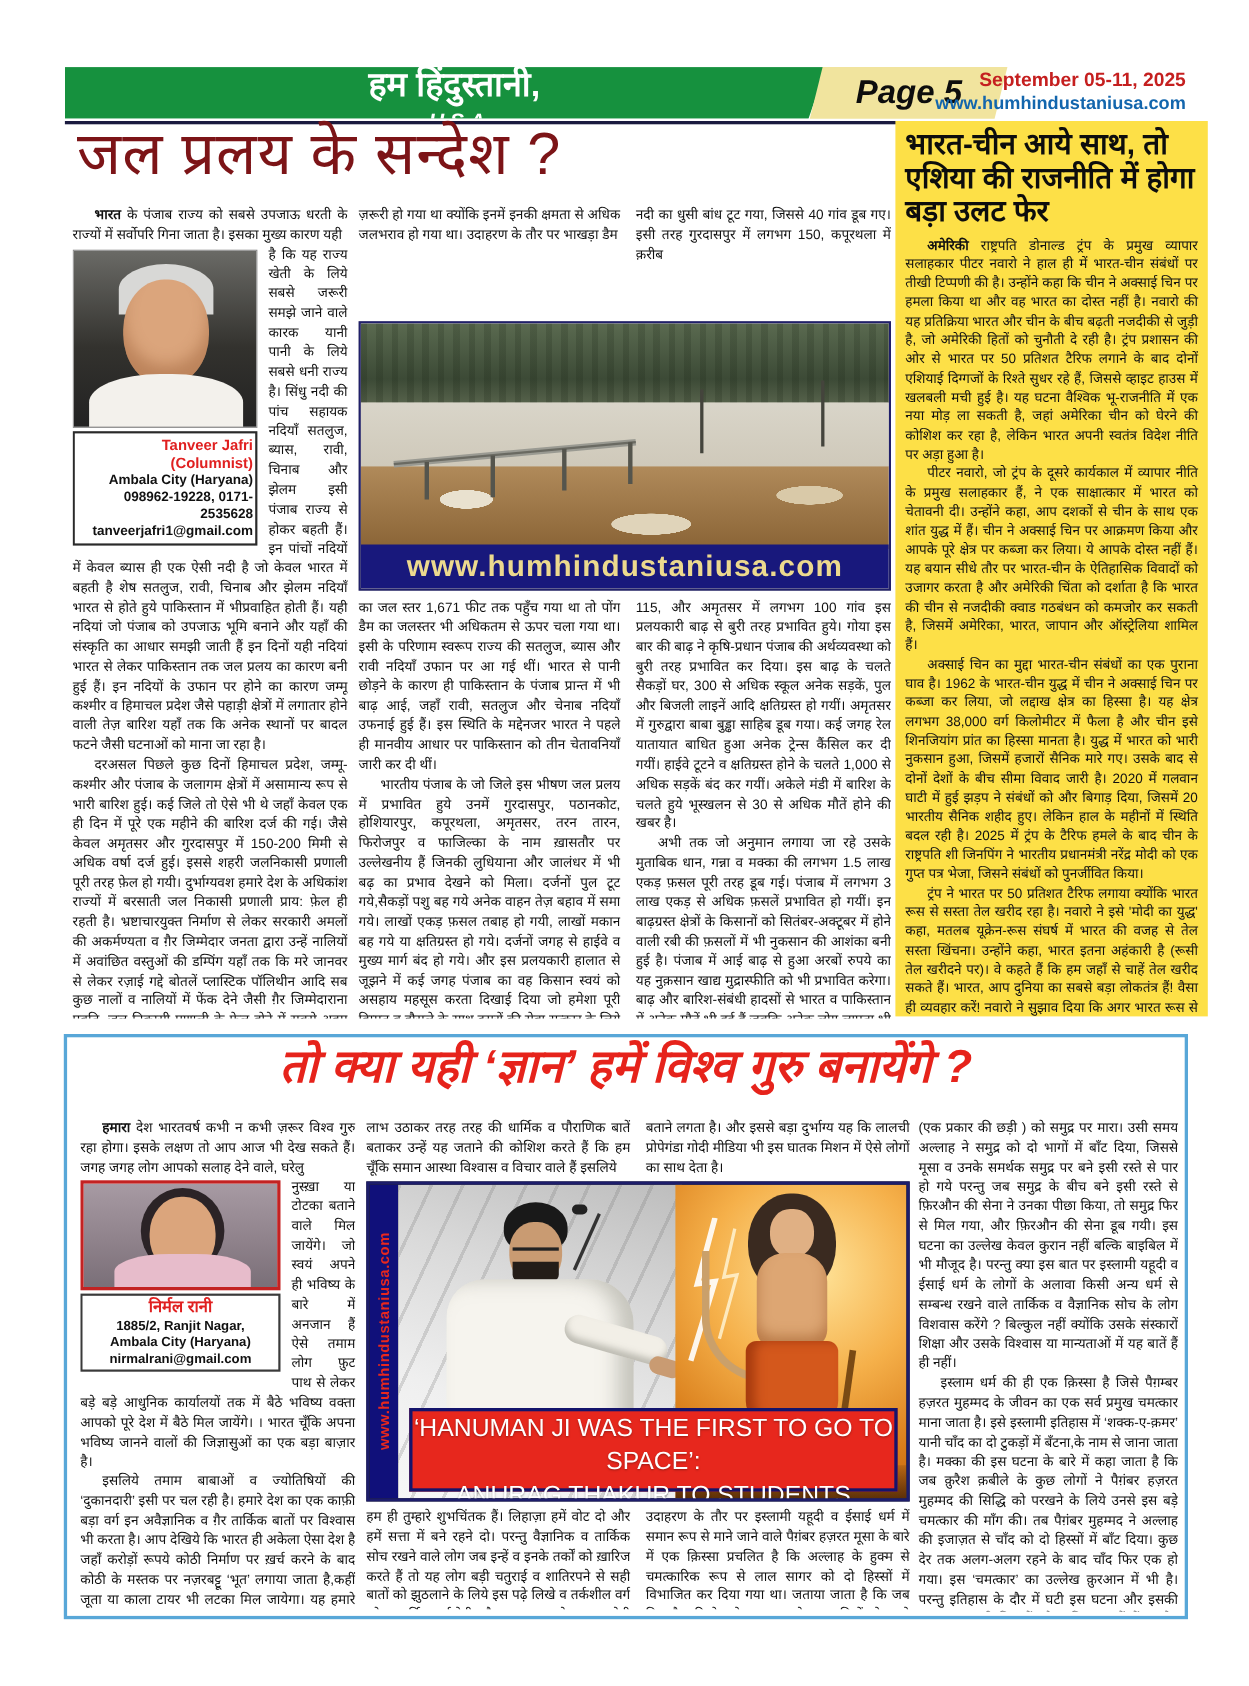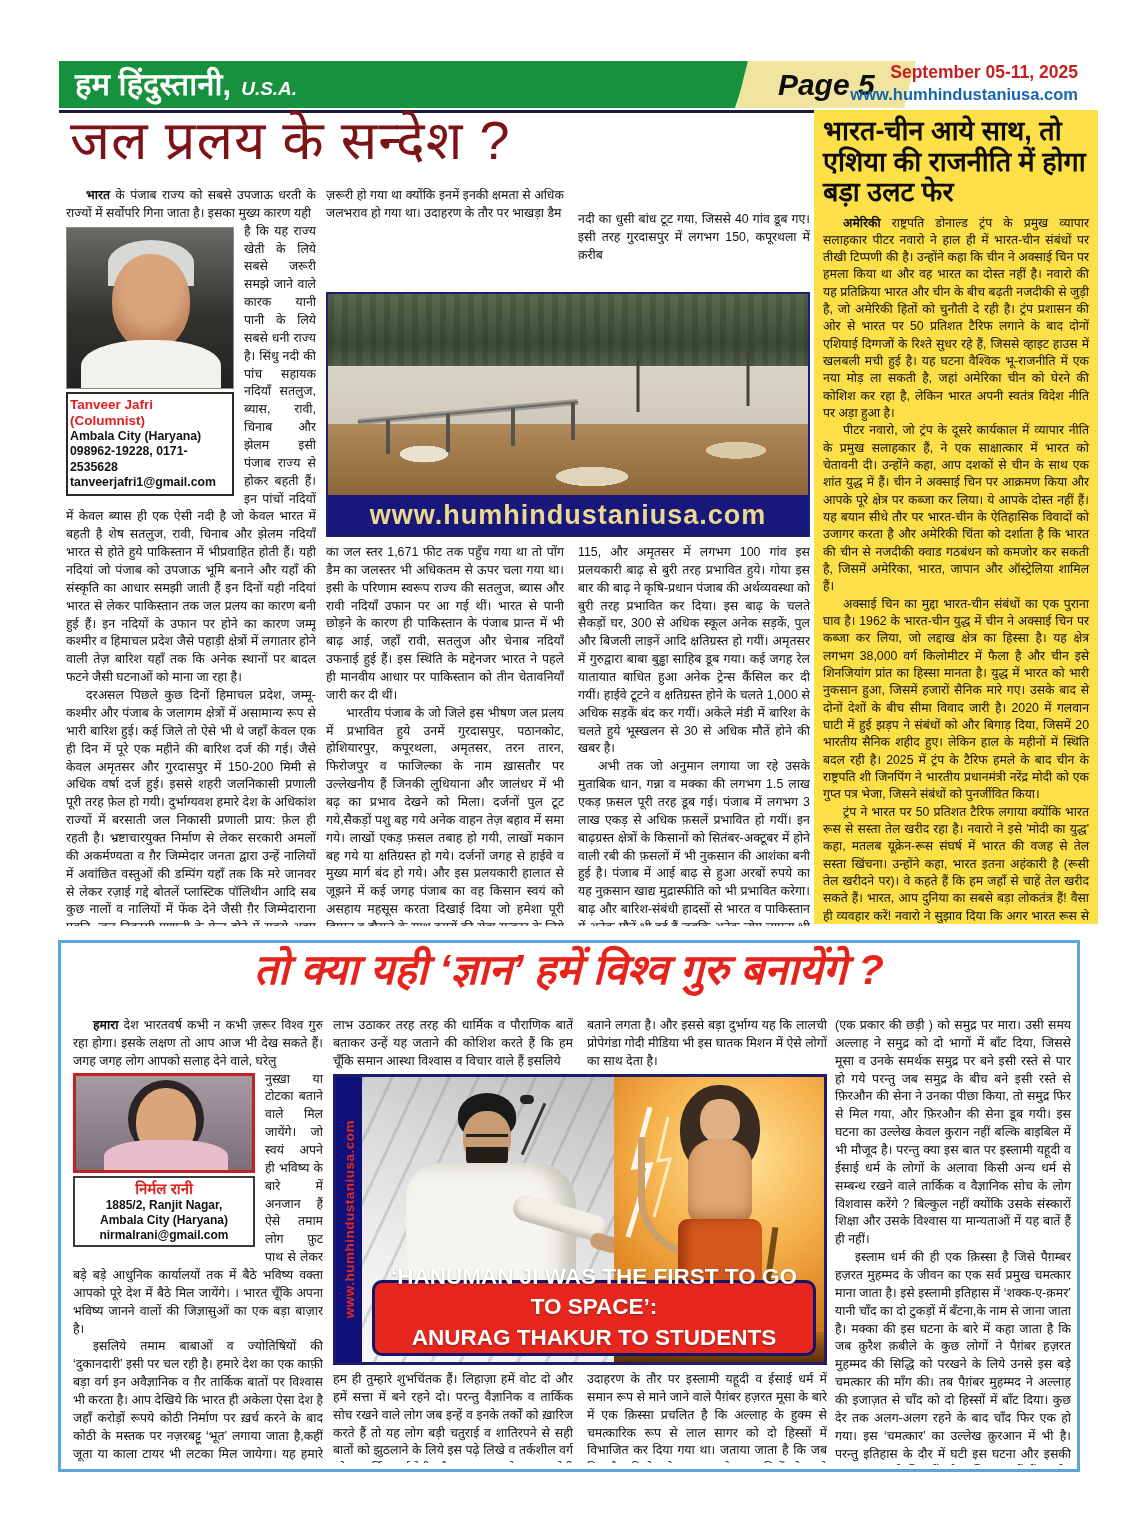--- a/index.html
+++ b/index.html
@@ -8,20 +8,21 @@
     width:1135px; height:1533px; position:relative; overflow:hidden;
     font-family:"Liberation Sans", sans-serif; color:#111;
   }
   .page { position:absolute; inset:0; }
 
   
   .masthead-bar {
     position:absolute; left:59px; top:61px; width:692px; height:47px;
     background:#16913e; display:flex; align-items:center; padding-left:16px;
     clip-path:polygon(0 0, 100% 0, calc(100% - 16px) 100%, 0 100%);
+    flex-direction:column;
   }
   .masthead-hi { color:#fff; font-weight:800; font-size:31px; line-height:1; }
   .masthead-en { color:#fff; font-weight:800; font-style:italic; font-size:19px; margin-left:10px; margin-top:8px; }
   .page-label-box {
     position:absolute; left:742px; top:61px; width:168px; height:47px;
     background:#f1e49e; transform:skewX(-14deg);
     display:flex; align-items:center; justify-content:center;
   }
   .page-label-box span { transform:skewX(14deg); font-weight:800; font-style:italic; font-size:30px; color:#0d0d0d; }
   .header-right { position:absolute; right:57px; top:62px; text-align:right; line-height:1.25; }
@@ -33,33 +34,33 @@
   .a1-headline {
     position:absolute; left:70px; top:113px; width:745px;
     color:#7c1417; font-size:54px; font-weight:400; line-height:1.02; letter-spacing:1px;
     white-space:nowrap;
   }
   .col { position:absolute; overflow:hidden; font-size:12.4px; line-height:1.44; text-align:justify; }
   .col p { text-indent:20px; }
   .col p.cont { text-indent:0; }
   .a1-col1 { left:66px;  top:187px; width:250px; height:739px; }
   .a1-col2-top { left:326px; top:187px; width:238px; height:102px; }
-  .a1-col3-top { left:578px; top:187px; width:232px; height:102px;margin-top:24px; }
+  .a1-col3-top { left:578px; top:187px; width:232px; height:102px; }
   .a1-col2-bot { left:326px; top:544px; width:238px; height:382px; }
   .a1-col3-bot { left:578px; top:544px; width:232px; height:382px; }
 
   
   .author-fig { float:left; width:168px; margin:4px 10px 2px 0; }
   .author-photo { position:relative; width:100%; height:162px; overflow:hidden; border:1px solid #8a8a8a;
     background:linear-gradient(180deg,#6a6a66 0%, #33322e 55%, #222 100%); }
   .tj-hair { position:absolute; left:41px; top:12px; width:86px; height:46px; border-radius:50% 50% 0 0; background:#d8d8d6; }
   .tj-face { position:absolute; left:45px; top:26px; width:78px; height:96px; border-radius:48%; background:#dba57c;
     box-shadow:inset 0 -18px 14px rgba(150,90,50,.45); }
   .tj-shirt { position:absolute; left:14px; bottom:-8px; width:140px; height:56px; border-radius:46% 46% 0 0; background:#f3f1ec; }
-  .author-caption { border:2px solid #2a2a2a; margin-top:3px; padding:3px 2px; text-align:left; background:#fff; }
+  .author-caption { border:2px solid #2a2a2a; margin-top:3px; padding:3px 2px; text-align:right; background:#fff; }
   .author-name { color:#e02020; font-weight:800; font-size:13.5px; line-height:1.2; }
   .author-line { font-weight:700; font-size:12.3px; line-height:1.25; color:#111; }
 
   
   .flood-photo { position:absolute; left:326px; top:292px; width:484px; height:245px; border:2px solid #20206a; overflow:hidden; background:#d6d2c6; }
   .flood-hills { position:absolute; left:0; top:0; right:0; height:72px;
     background:linear-gradient(180deg,#5a6a50 0%, #3c4a36 70%, #55614a 100%); }
   .flood-hills:after { content:""; position:absolute; inset:0;
     background:repeating-linear-gradient(90deg, rgba(20,30,15,.35) 0 6px, transparent 6px 14px); opacity:.5; }
   .flood-mid { position:absolute; left:0; top:72px; right:0; height:58px;
@@ -133,23 +134,23 @@
   .hm-face { position:absolute; left:86px; top:22px; width:40px; height:44px; border-radius:46%; background:#e0b084; }
   .hm-torso { position:absolute; left:74px; top:62px; width:64px; height:86px; border-radius:26px 26px 16px 16px; background:#dda673;
     box-shadow:inset 0 -10px 12px rgba(150,80,30,.5); }
   .hm-dhoti { position:absolute; left:64px; top:142px; width:84px; height:78px; border-radius:10px 10px 30% 30%; background:#d4581c;
     box-shadow:inset 8px 0 10px rgba(120,30,0,.5); }
   .hm-gada { position:absolute; left:152px; top:150px; width:6px; height:92px; background:#7a4a14; transform:rotate(8deg); }
   .hm-tail { position:absolute; left:24px; top:60px; width:60px; height:120px; border:7px solid #caa06a; border-right:none; border-top:none;
     border-radius:0 0 0 70px; }
   .hm-bolt { position:absolute; left:6px; top:30px; }
   .ah-caption { position:absolute; left:36px; right:8px; bottom:6px; height:76px;
-    background:#e7271d; border:3px solid #14146b; border-radius:10px;
-    display:flex; flex-direction:column; align-items:center; justify-content:flex-end;
-    color:#fff; font-weight:700; font-size:22.5px; line-height:1.35; text-align:center;
+    background:#e7271d; border:3px solid #14146b; border-radius:0;
+    display:flex; flex-direction:column; align-items:center; justify-content:space-between;
+    color:#fff; font-weight:400; font-size:22.5px; line-height:1.35; text-align:center;
     text-shadow:0 1px 2px rgba(0,0,0,.35); }
 </style>
 </head>
 <body>
 
 <div class="page">
 
   <div class="masthead-bar">
     <span class="masthead-hi">हम हिंदुस्तानी,</span>
     <span class="masthead-en">U.S.A.</span>

